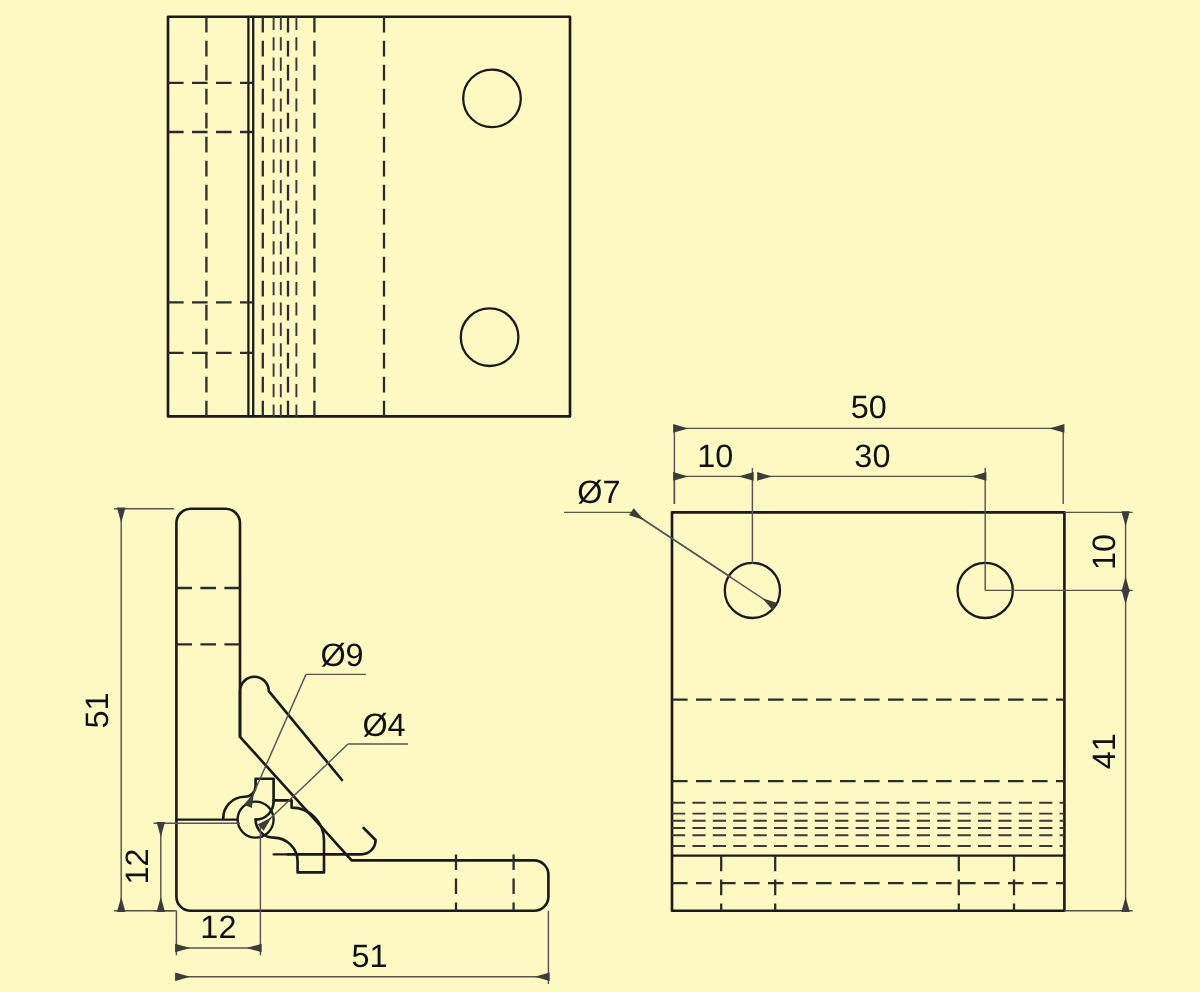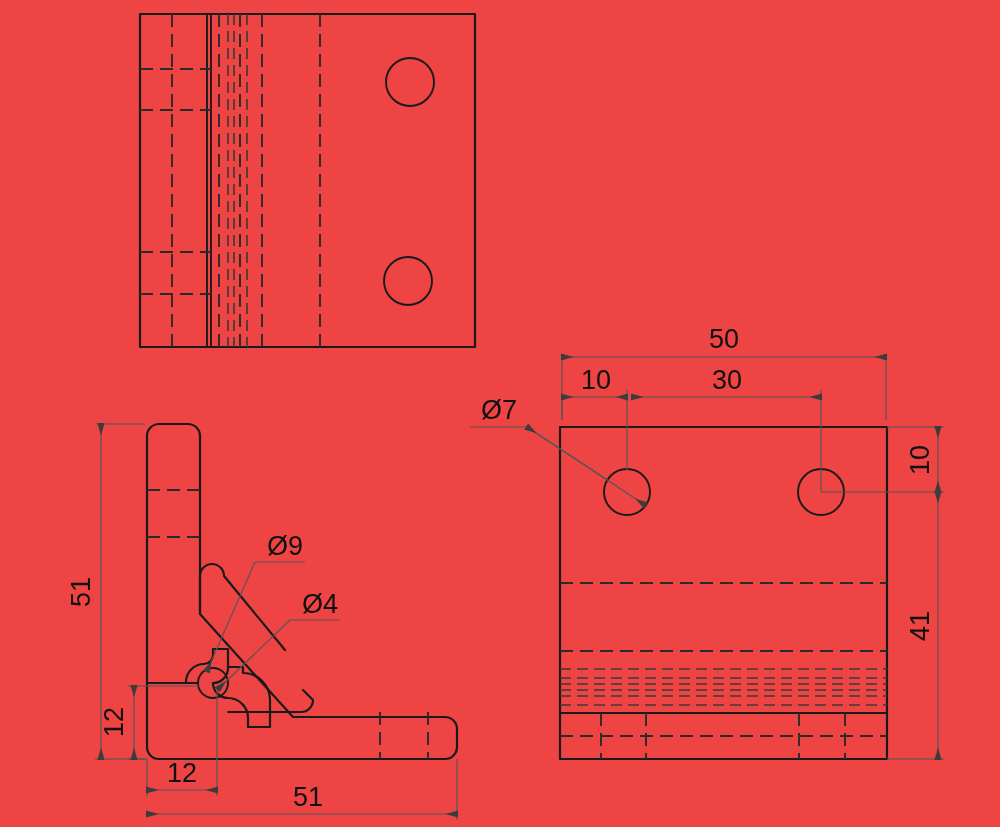--- a/index.html
+++ b/index.html
@@ -7,21 +7,21 @@
     padding: 0;
     background: #ffffff;
   }
   body {
     font-family: "Liberation Sans", sans-serif;
   }
   #drawing-sheet {
     position: relative;
     width: 1000px;
     height: 827px;
-    background: #ef4444;
+    background: #fef9c3;
     overflow: hidden;
   }
   svg.cad {
     display: block;
     width: 1000px;
     height: 827px;
   }
   .obj     { fill: none; stroke: #1a1a1a; stroke-width: 2.2; stroke-linecap: round; stroke-linejoin: round; }
   .obj-thin{ fill: none; stroke: #1a1a1a; stroke-width: 1.9; stroke-linecap: round; stroke-linejoin: round; }
   .hidden  { fill: none; stroke: #2b2b2b; stroke-width: 1.9; stroke-dasharray: 13 7; stroke-linecap: butt; }

